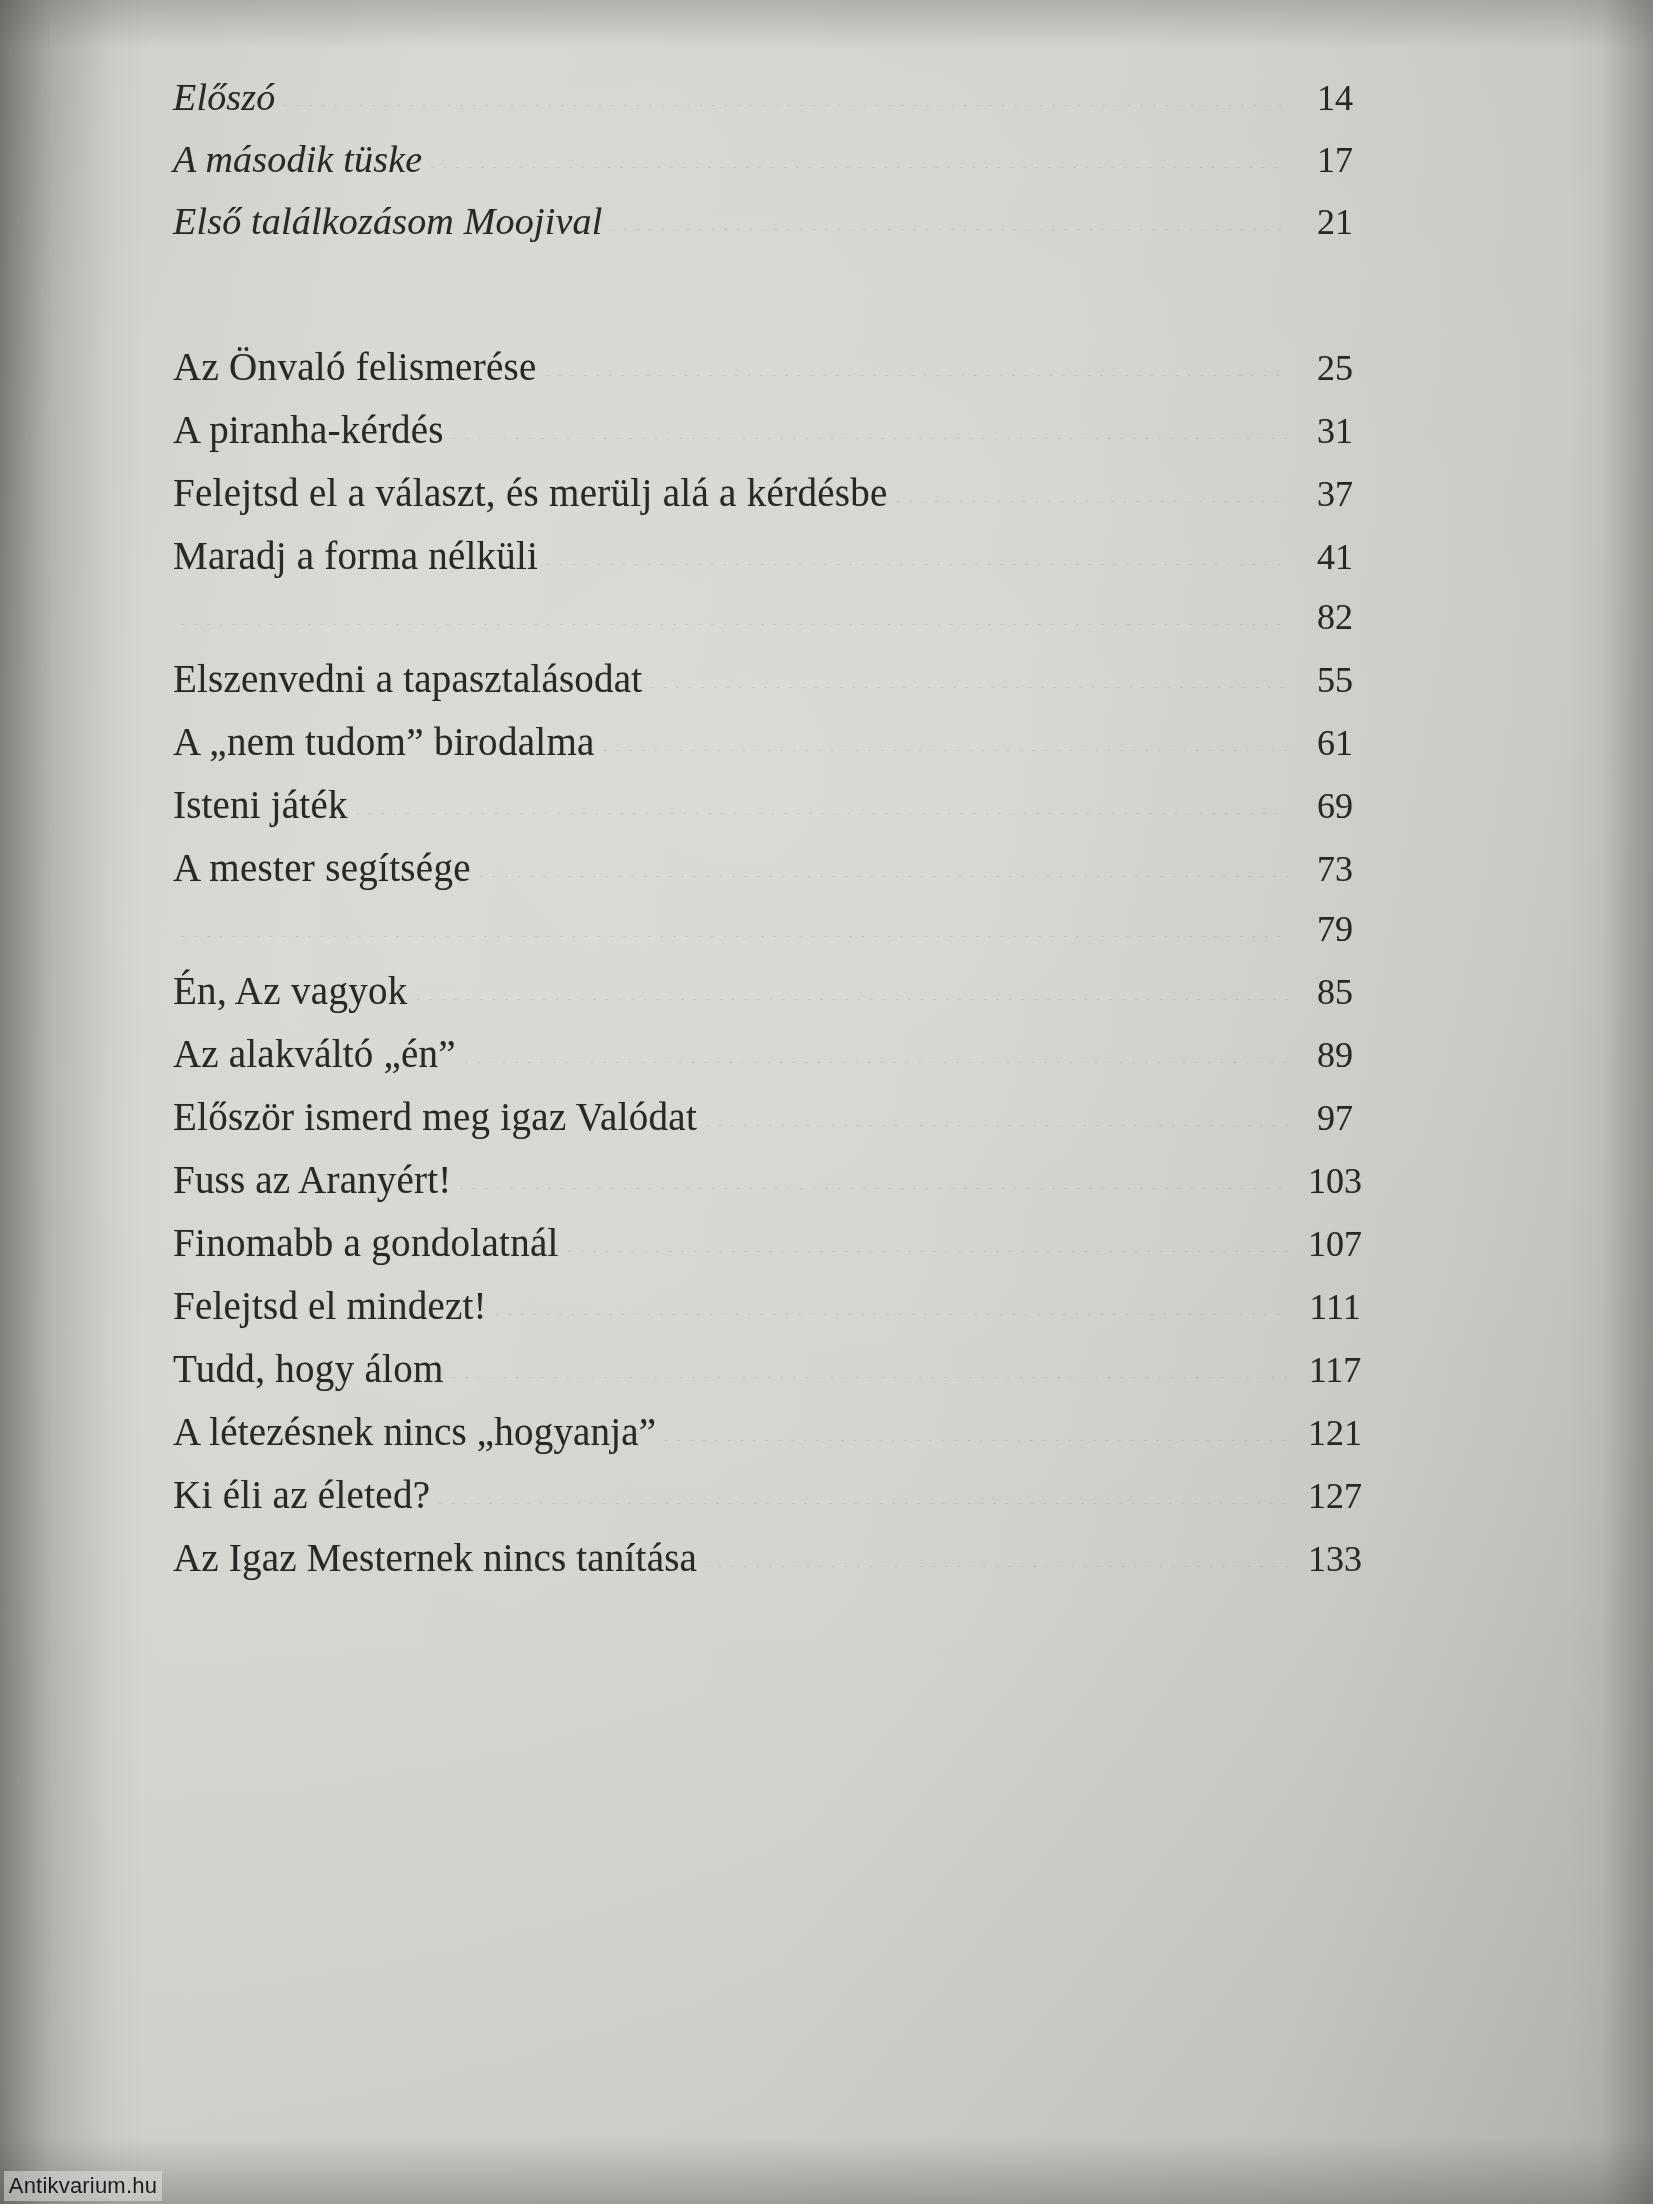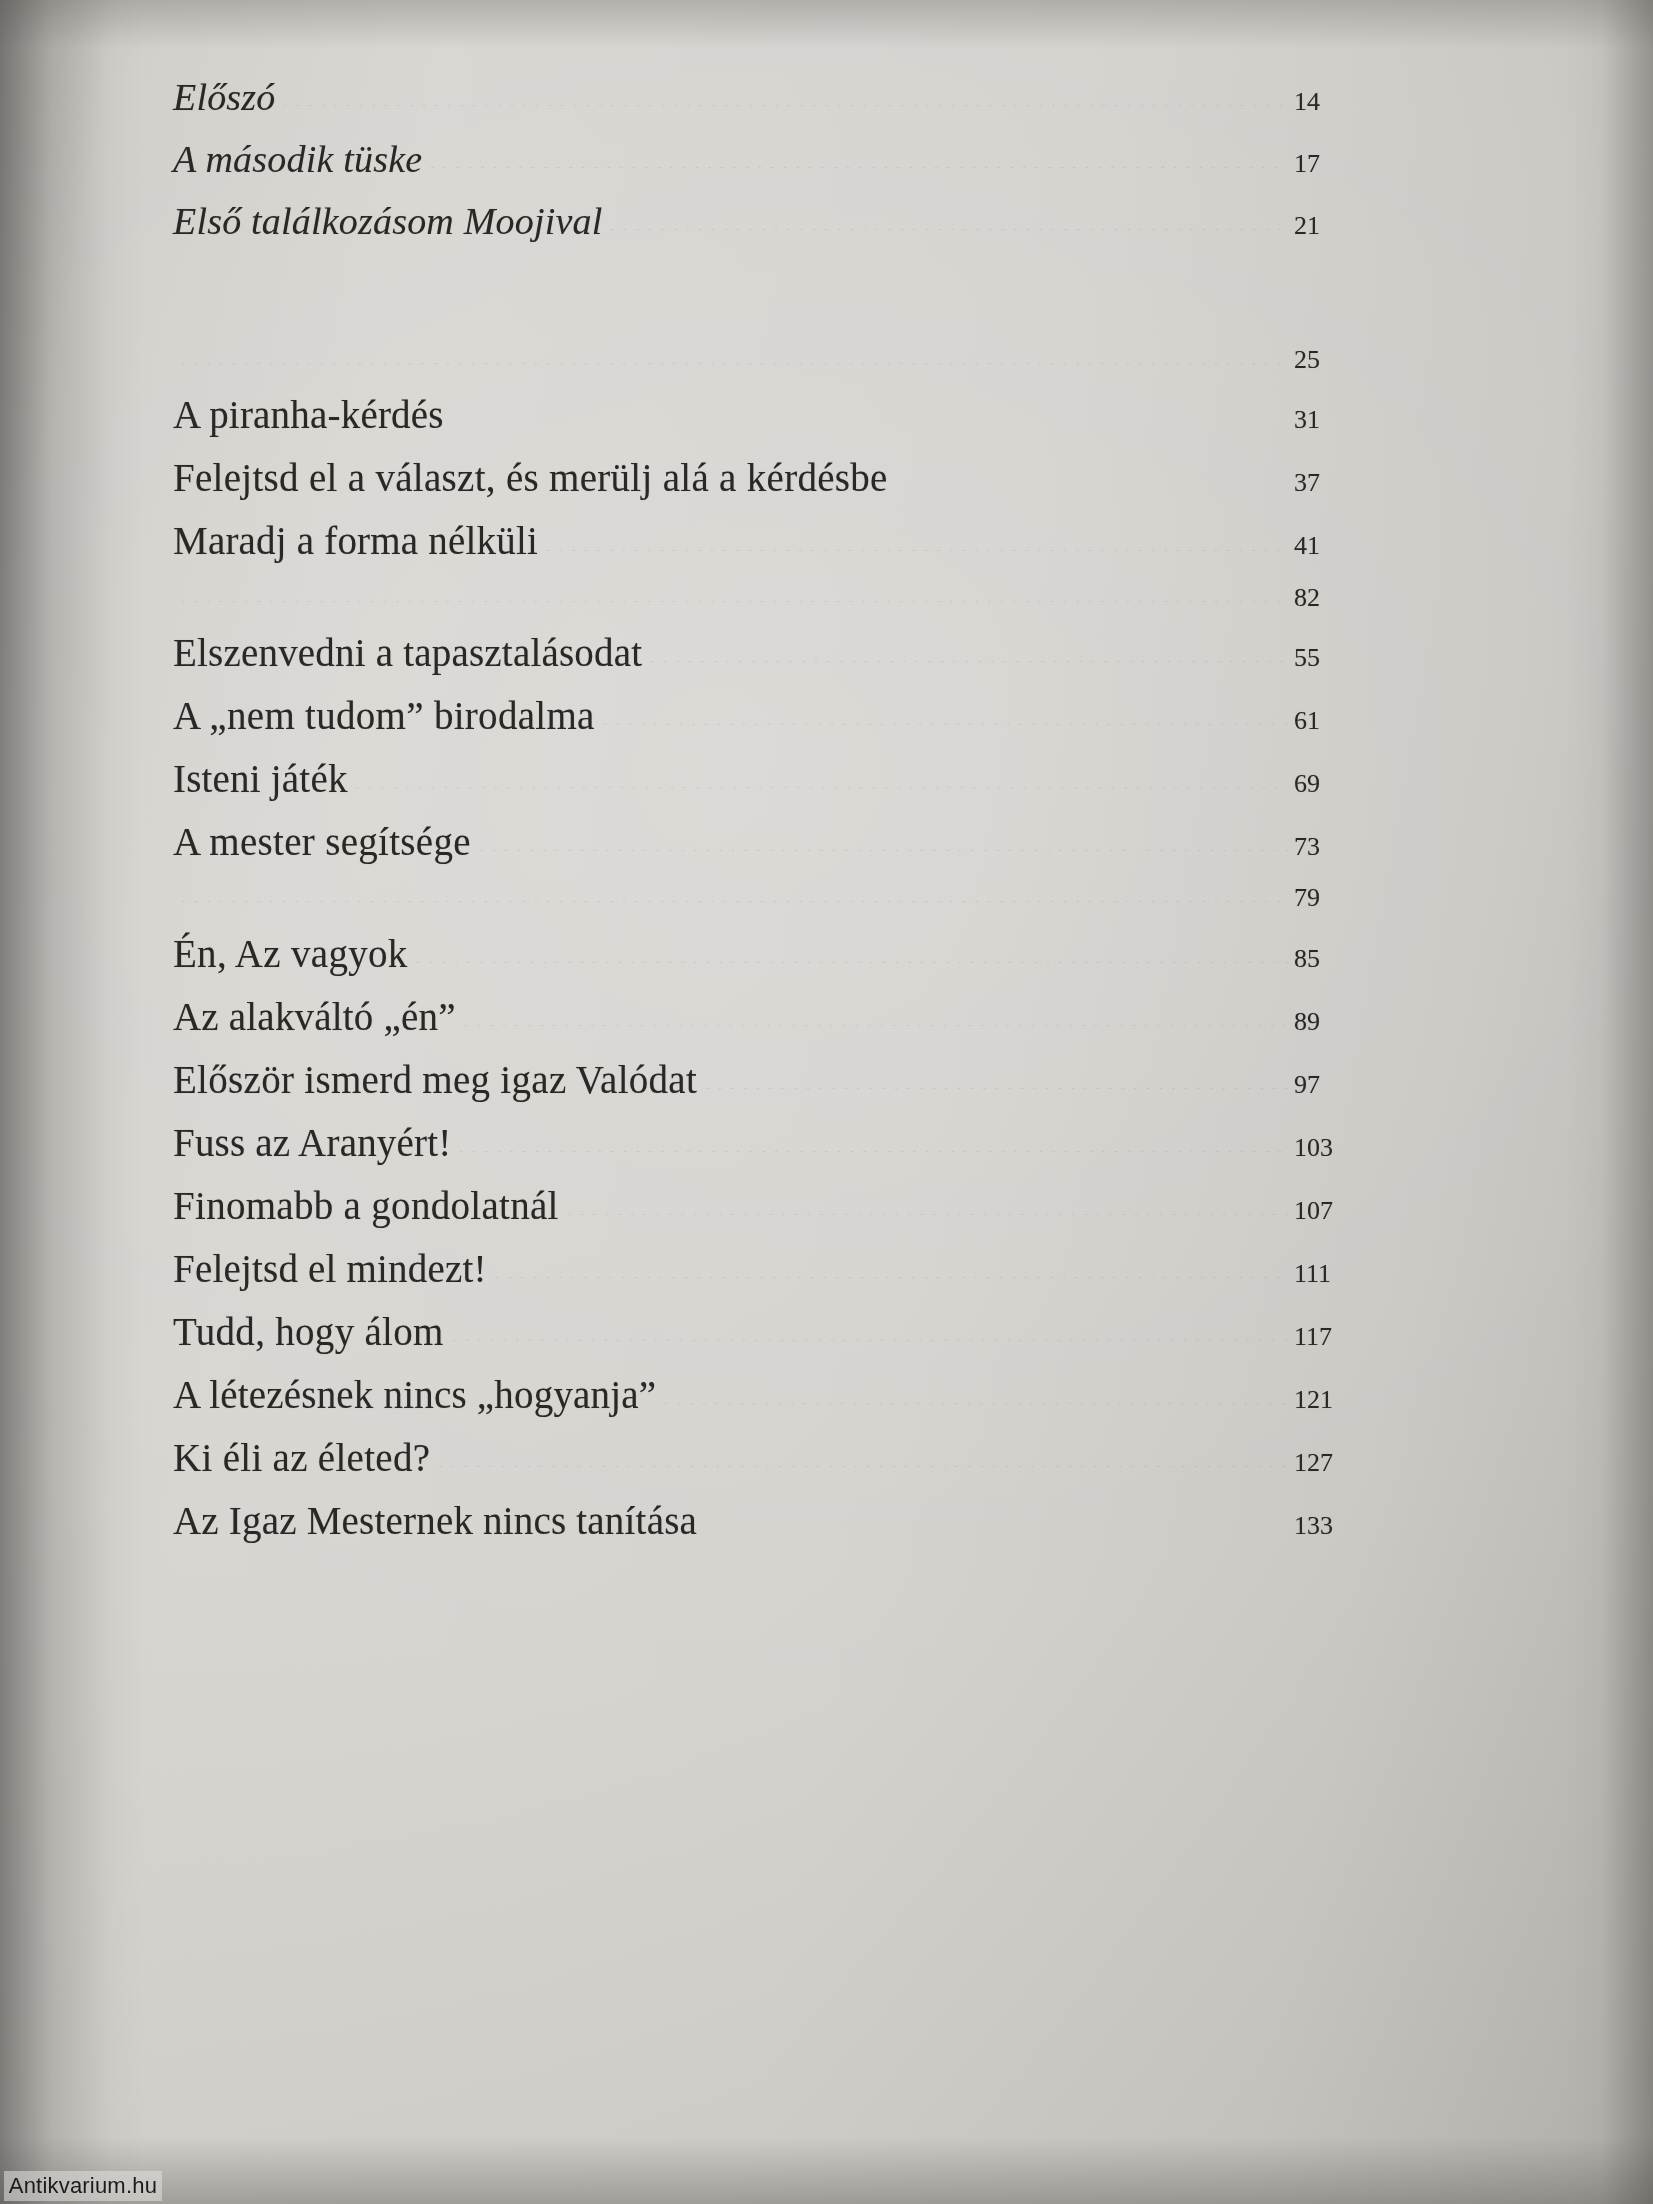--- a/index.html
+++ b/index.html
@@ -106,22 +106,22 @@
     border-bottom: 0;
     background-image: radial-gradient(circle, #4a4846 1.3px, rgba(0,0,0,0) 1.6px);
     background-size: 12.6px 12.6px;
     background-position: 0 8.7px;
     background-repeat: repeat-x;
     opacity: 0.85;
   }
 
   .toc-page {
     white-space: nowrap;
-    font-size: 26px;
-    text-align: left;
+    font-size: 36px;
+    text-align: center;
     min-width: 82px;
     text-shadow: 0 0 1px rgba(40,38,36,0.25);
   }
 
   .group-gap {
     height: 83px;
   }
 
   
   #toc-main .toc-entry:nth-child(odd) .toc-title { letter-spacing: 0.3px; }
@@ -164,20 +164,21 @@
       <span class="toc-title">Első találkozásom Moojival</span>
       <span class="dots"></span>
       <span class="toc-page">21</span>
     </div>
   </div>
 
   <div class="group-gap"></div>
 
   <div class="toc-group" id="toc-main">
     <div class="toc-entry">
+      <span class="toc-title">Az Önvaló felismerése</span>
       <span class="dots"></span>
       <span class="toc-page">25</span>
     </div>
     <div class="toc-entry">
       <span class="toc-title">A piranha-kérdés</span>
       <span class="dots"></span>
       <span class="toc-page">31</span>
     </div>
     <div class="toc-entry">
       <span class="toc-title">Felejtsd el a választ, és merülj alá a kérdésbe</span>

